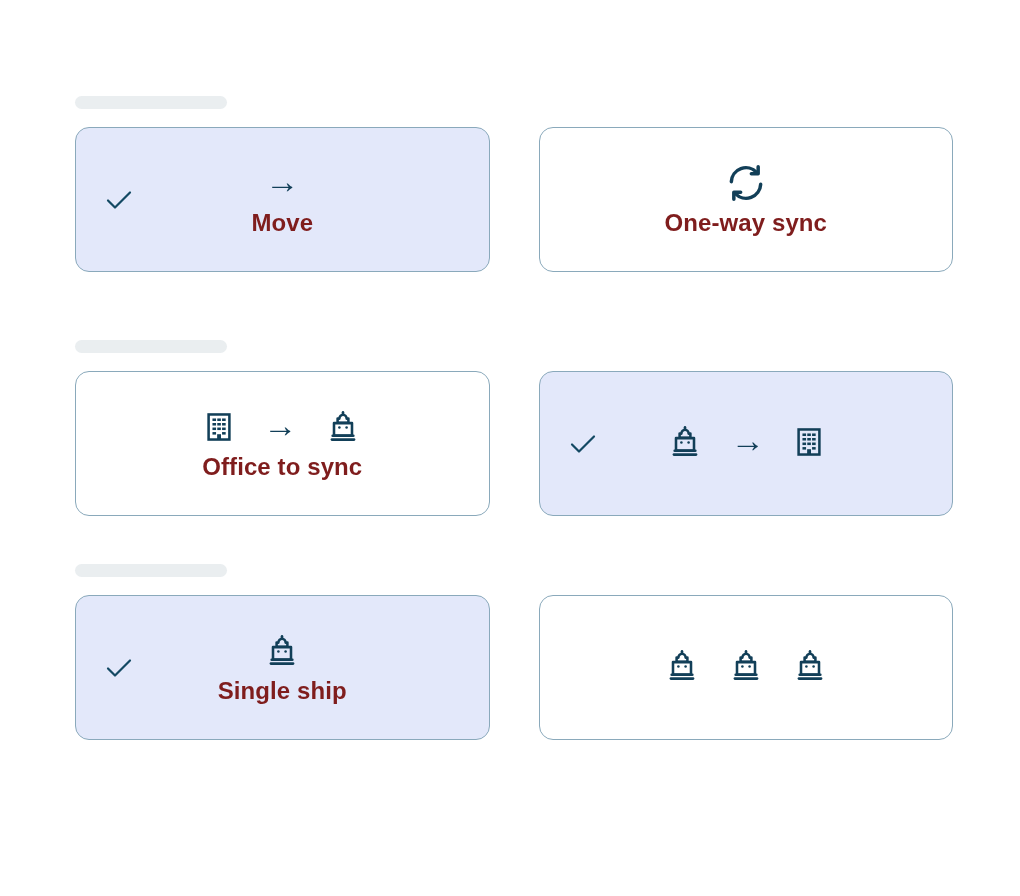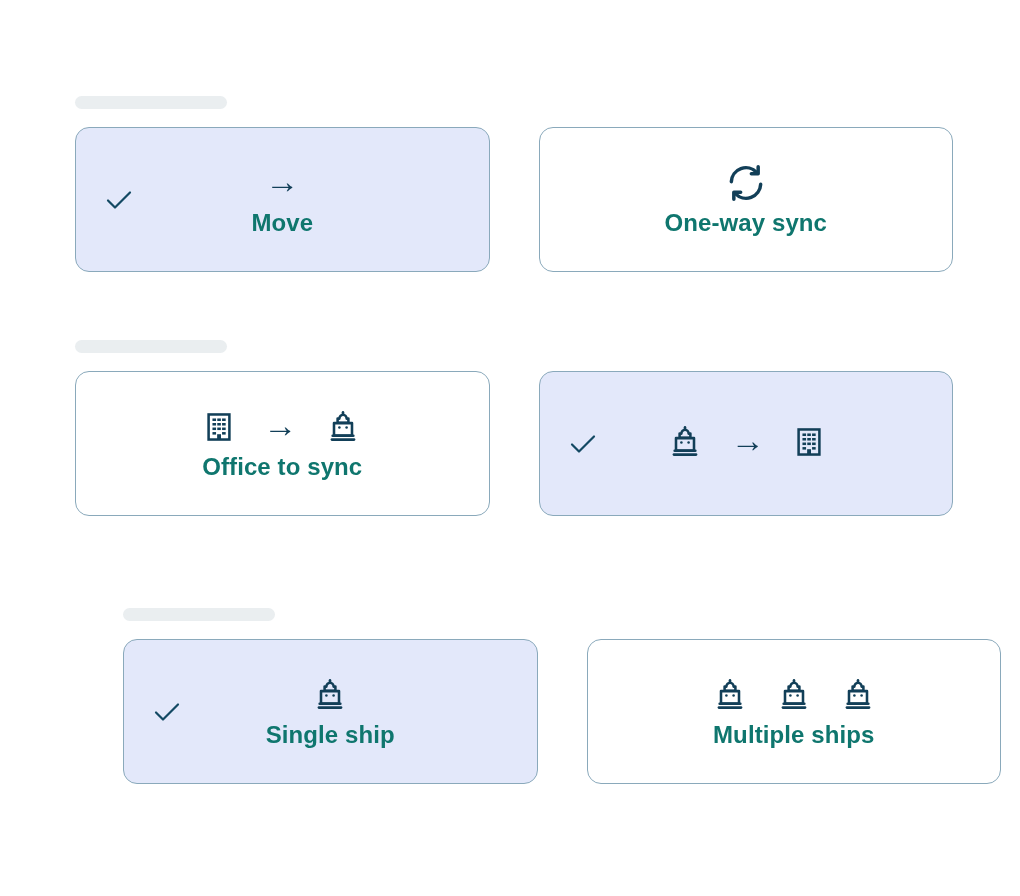--- a/index.html
+++ b/index.html
@@ -24,21 +24,21 @@
   }
 
   
   .group {
     position: absolute;
     left: 75px;
     width: 878px;
   }
   .group-row1 { top: 96px; }
   .group-row2 { top: 340px; }
-  .group-row3 { top: 608px; margin-left: 48px; }
+  .group-row3 { top: 564px; }
 
   
   .skeleton-label {
     width: 152px;
     height: 13px;
     border-radius: 7px;
     background: #eaeef0;
     margin: 0 0 18px 0;
   }
 
@@ -103,21 +103,21 @@
 
   .icon {
     display: block;
     color: #123f58;
   }
   .icon svg { display: block; }
 
   .card-label {
     font-size: 24px;
     font-weight: bold;
-    color: #0f766e;
+    color: #7f1d1d;
     letter-spacing: 0.1px;
     line-height: 1.2;
     text-align: center;
   }
 </style>
 </head>
 <body>
 
 <div class="page">
 
@@ -293,19 +293,18 @@
               <path d="M12 2.1 L12 3.4" stroke="currentColor" stroke-width="1.7" stroke-linecap="round"></path>
               <path d="M9.6 6.4 C9.6 4.9 10.7 3.8 12 3.8 C13.3 3.8 14.4 4.9 14.4 6.4 L15.6 6.4 L15.6 9.1 L8.4 9.1 L8.4 6.4 Z" stroke="currentColor" stroke-width="1.7" stroke-linejoin="round" fill="none"></path>
               <path d="M6.0 9.4 L18.0 9.4 L18.0 17.6 L6.0 17.6 Z" stroke="currentColor" stroke-width="1.7" stroke-linejoin="round" fill="none"></path>
               <path d="M5.1 17.8 L18.9 17.8" stroke="currentColor" stroke-width="1.7" stroke-linecap="round"></path>
               <path d="M4.6 20.4 L19.4 20.4" stroke="currentColor" stroke-width="1.7" stroke-linecap="round"></path>
               <circle cx="9.6" cy="12.3" r="0.85" fill="currentColor"></circle>
               <circle cx="14.4" cy="12.3" r="0.85" fill="currentColor"></circle>
             </svg>
           </span>
         </div>
-        <div class="card-label">Multiple ships</div>
       </div>
 
     </div>
   </div>
 
 </div>
 
 </body></html>

